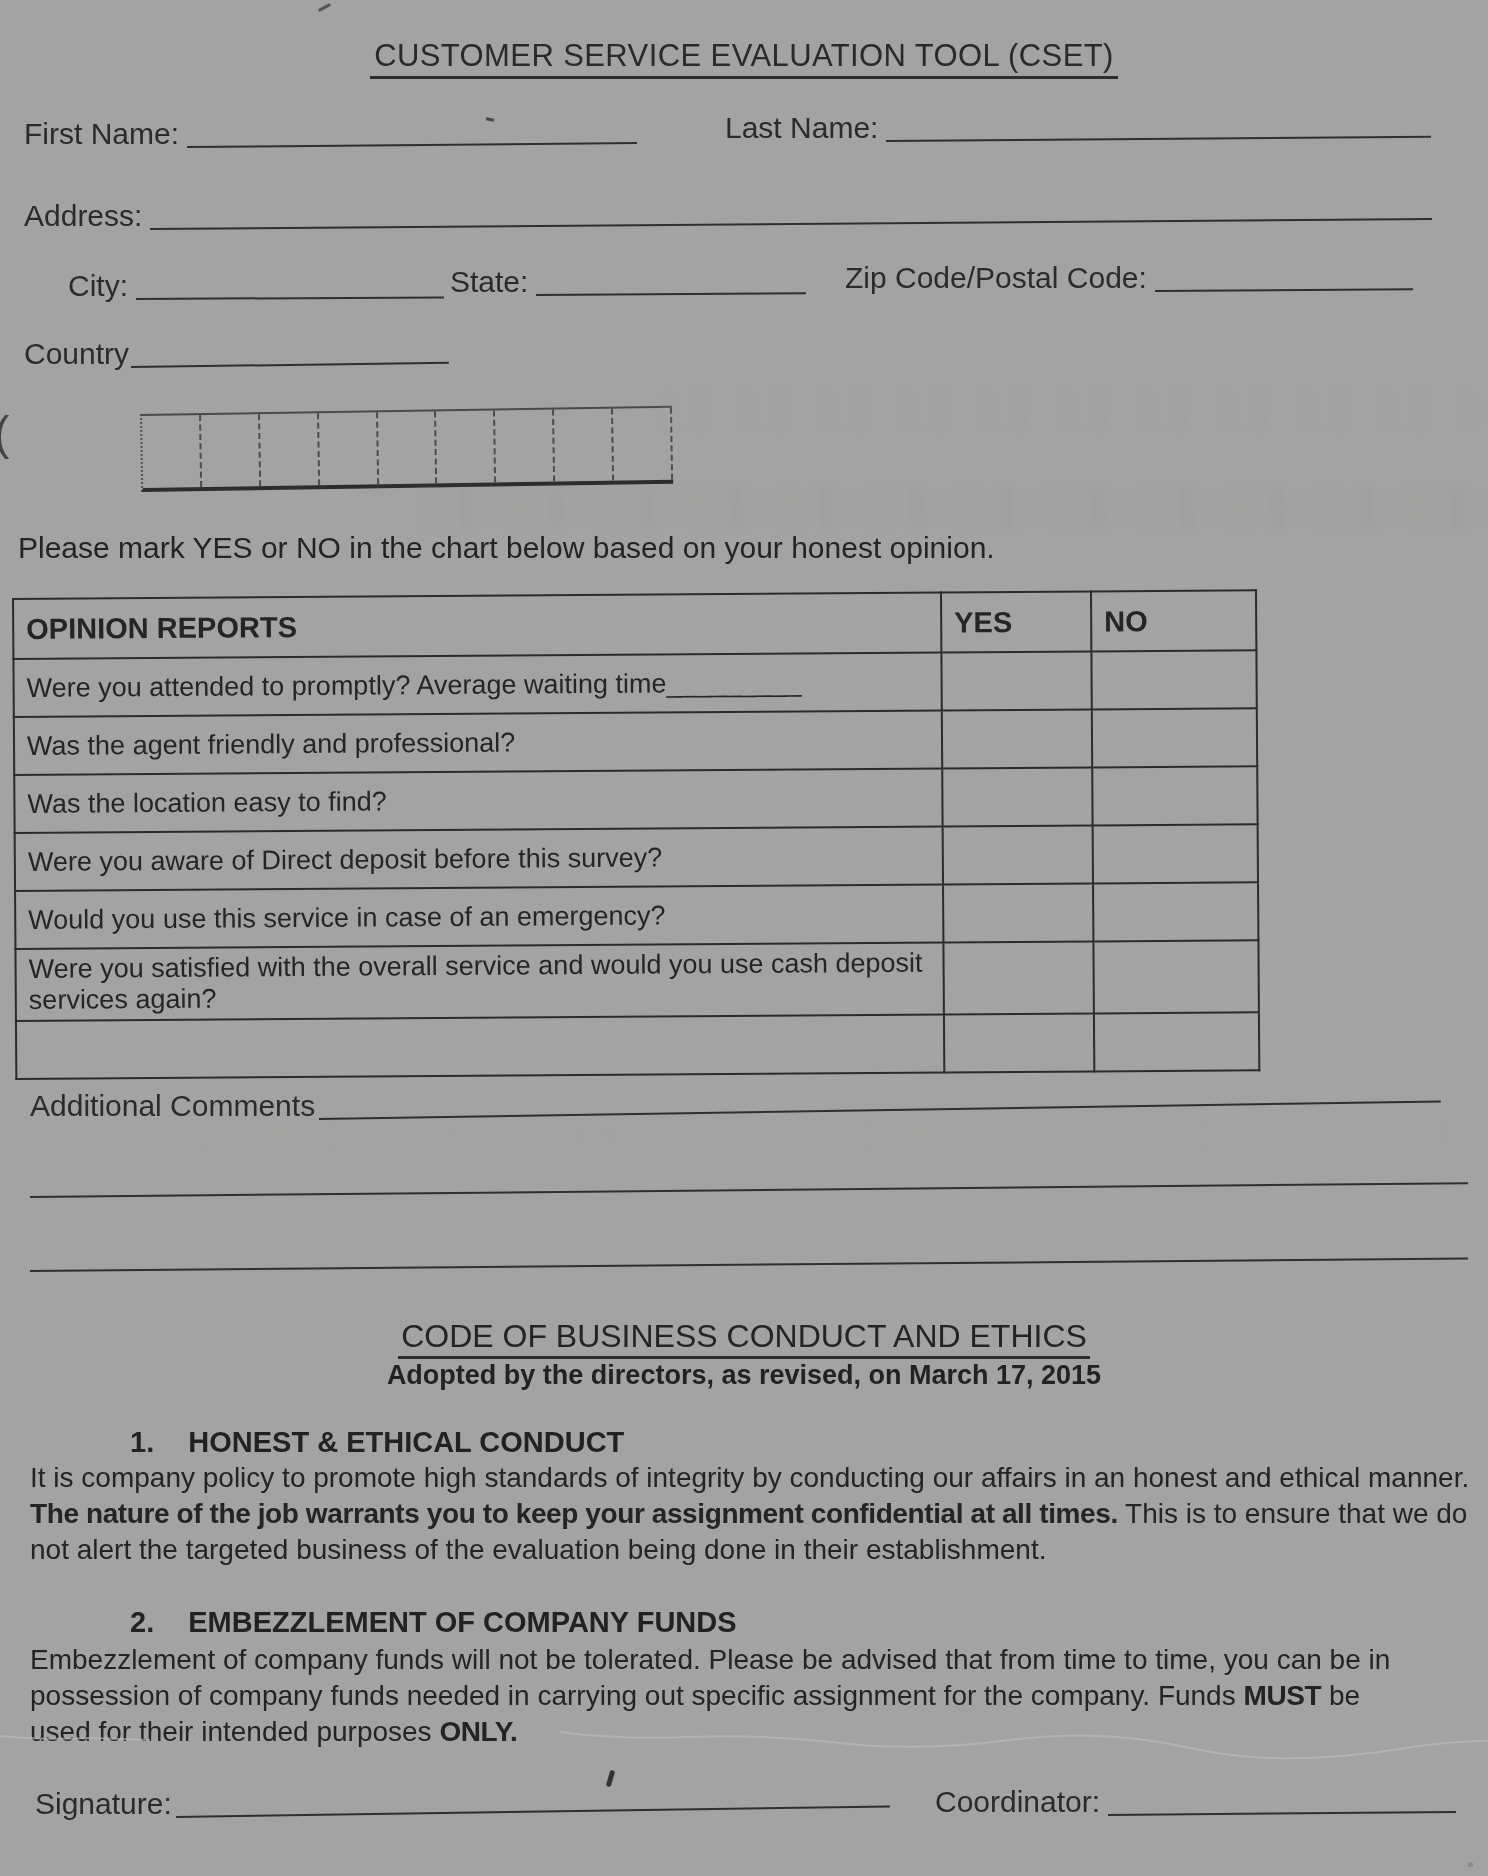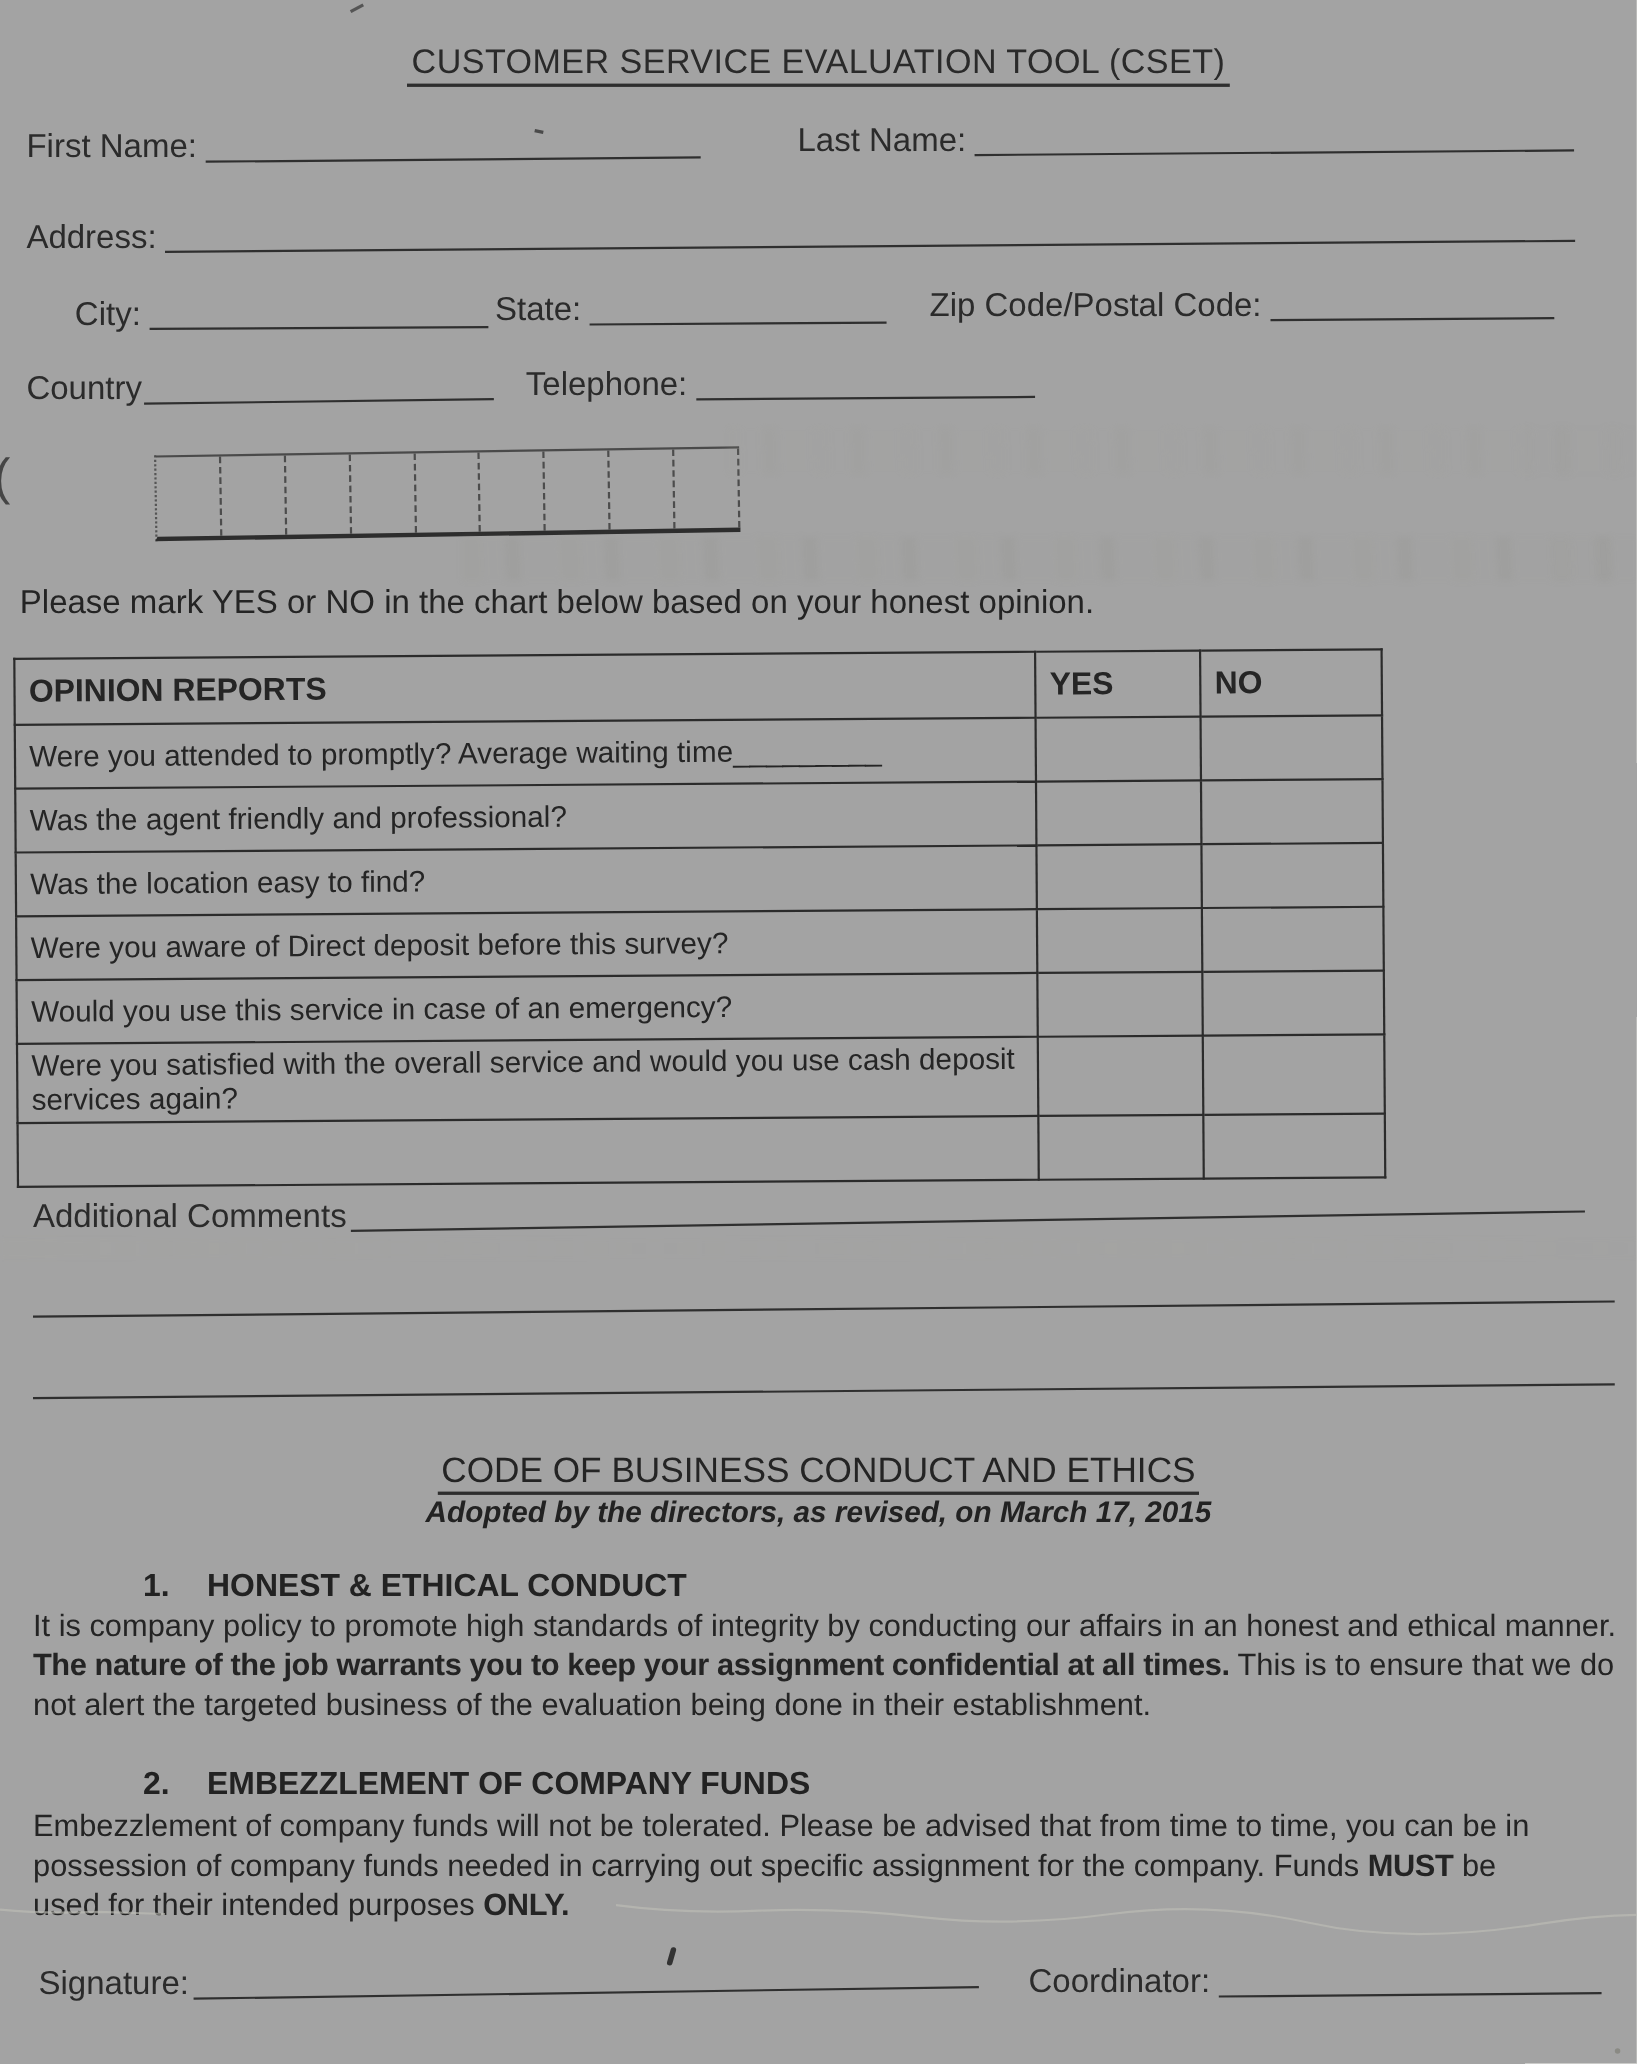--- a/index.html
+++ b/index.html
@@ -6,21 +6,21 @@
   .page{
     position:relative;width:1488px;height:1876px;margin:0 auto;
     background:#a3a3a3;overflow:hidden;
     font-family:"Liberation Sans", sans-serif;color:#262626;
   }
   
   .doc-title{position:absolute;left:0;right:0;top:38px;text-align:center;font-size:31px;letter-spacing:.4px;color:#2a2a2a;}
   .doc-title .u{border-bottom:3px solid #2e2e2e;padding:0 4px 3px 4px;}
   .code-title{position:absolute;left:0;right:0;top:1318px;text-align:center;font-size:32px;color:#242424;}
   .code-title .u{border-bottom:3px solid #2e2e2e;padding:0 3px 2px 3px;}
-  .code-subtitle{position:absolute;left:0;right:0;top:1360px;text-align:center;font-size:27px;font-weight:bold;font-style:italic;color:#222;}
+  .code-subtitle{position:absolute;left:0;right:0;top:1360px;text-align:center;font-size:27px;font-weight:bold;color:#222;}
   
   .field{position:absolute;display:flex;align-items:flex-end;gap:8px;white-space:nowrap;}
   .field .lbl{font-size:30px;color:#2b2b2b;}
   .ln{border-bottom:2px solid #2f2f2f;height:30px;margin-bottom:3px;transform-origin:left bottom;}
   .rule{position:absolute;border-bottom:2px solid #2f2f2f;transform-origin:left bottom;}
   
   .boxes{position:absolute;left:140px;top:414px;width:530px;height:72px;display:flex;
     border-top:2px solid #4a4a4a;border-bottom:4px solid #2d2d2d;border-left:2px dotted #555;
     transform:rotate(-0.9deg);transform-origin:left top;}
   .boxes .cell{flex:1;border-right:2px dashed #4c4c4c;}
@@ -90,24 +90,20 @@
   </div>
   <div class="field" style="left:450px;top:264px;">
     <span class="lbl">State:</span>
     <span class="ln" style="width:270px;transform:rotate(-0.35deg);"></span>
   </div>
 
   <div class="field" style="left:24px;top:336px;gap:2px;">
     <span class="lbl">Country</span>
     <span class="ln" style="width:318px;transform:rotate(-0.75deg);"></span>
   </div>
-  <div class="field" style="left:478px;top:332px;">
-    <span class="lbl">Telephone:</span>
-    <span class="ln" style="width:308px;transform:rotate(-0.4deg);"></span>
-  </div>
 
   <div class="boxes">
       <div class="cell"></div>
       <div class="cell"></div>
       <div class="cell"></div>
       <div class="cell"></div>
       <div class="cell"></div>
       <div class="cell"></div>
       <div class="cell"></div>
       <div class="cell"></div>

